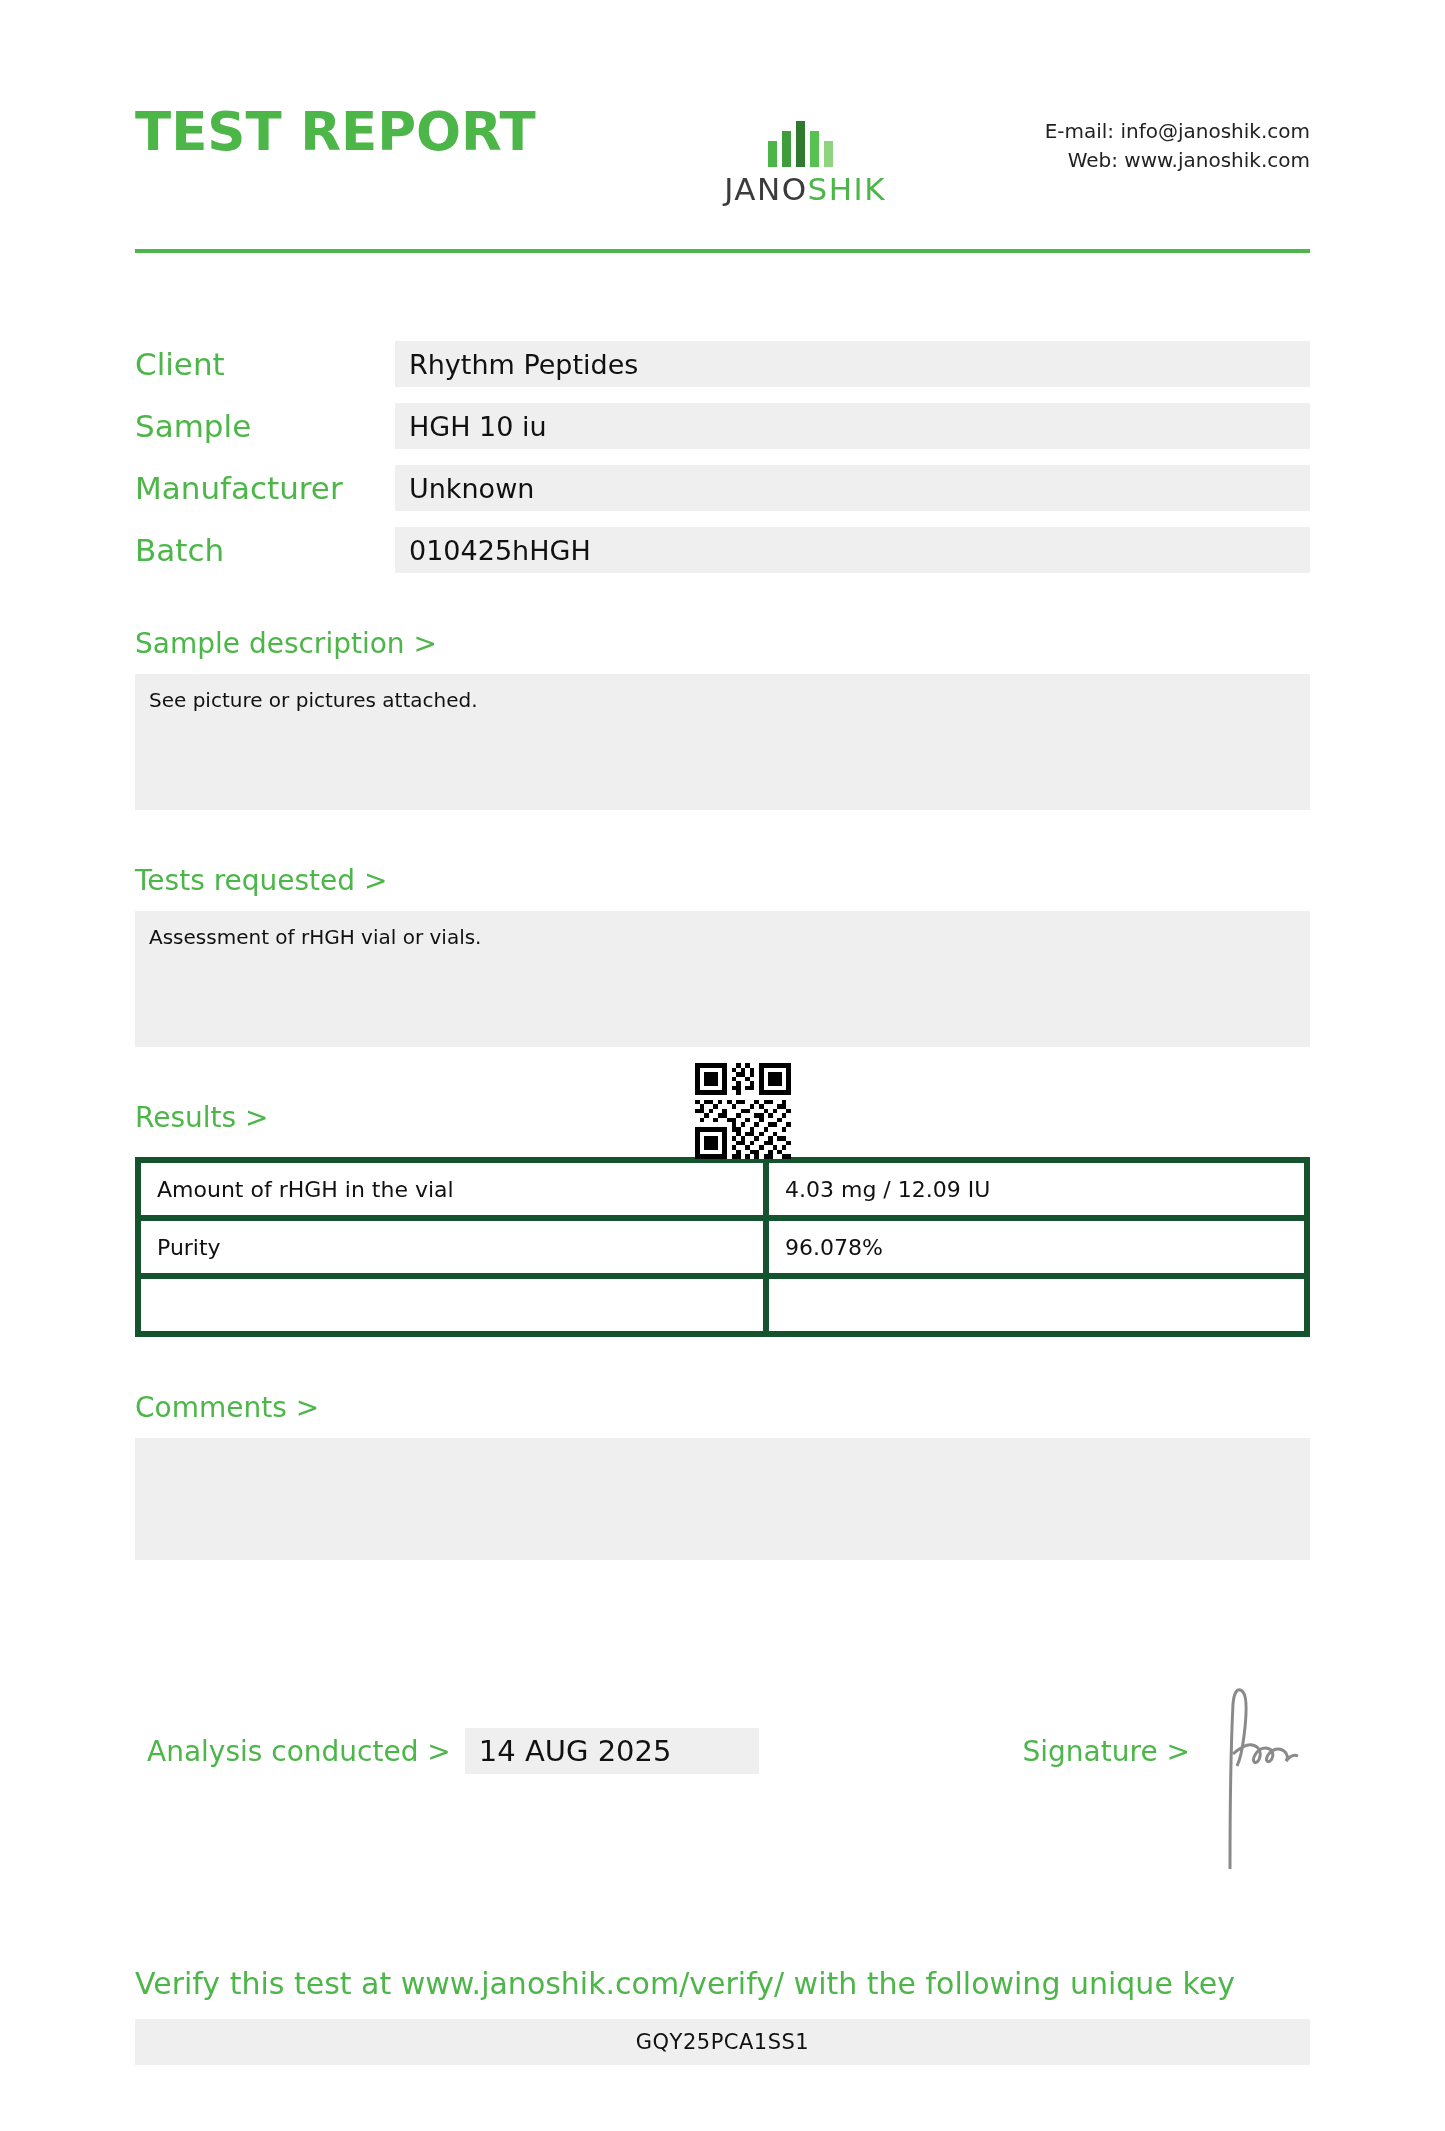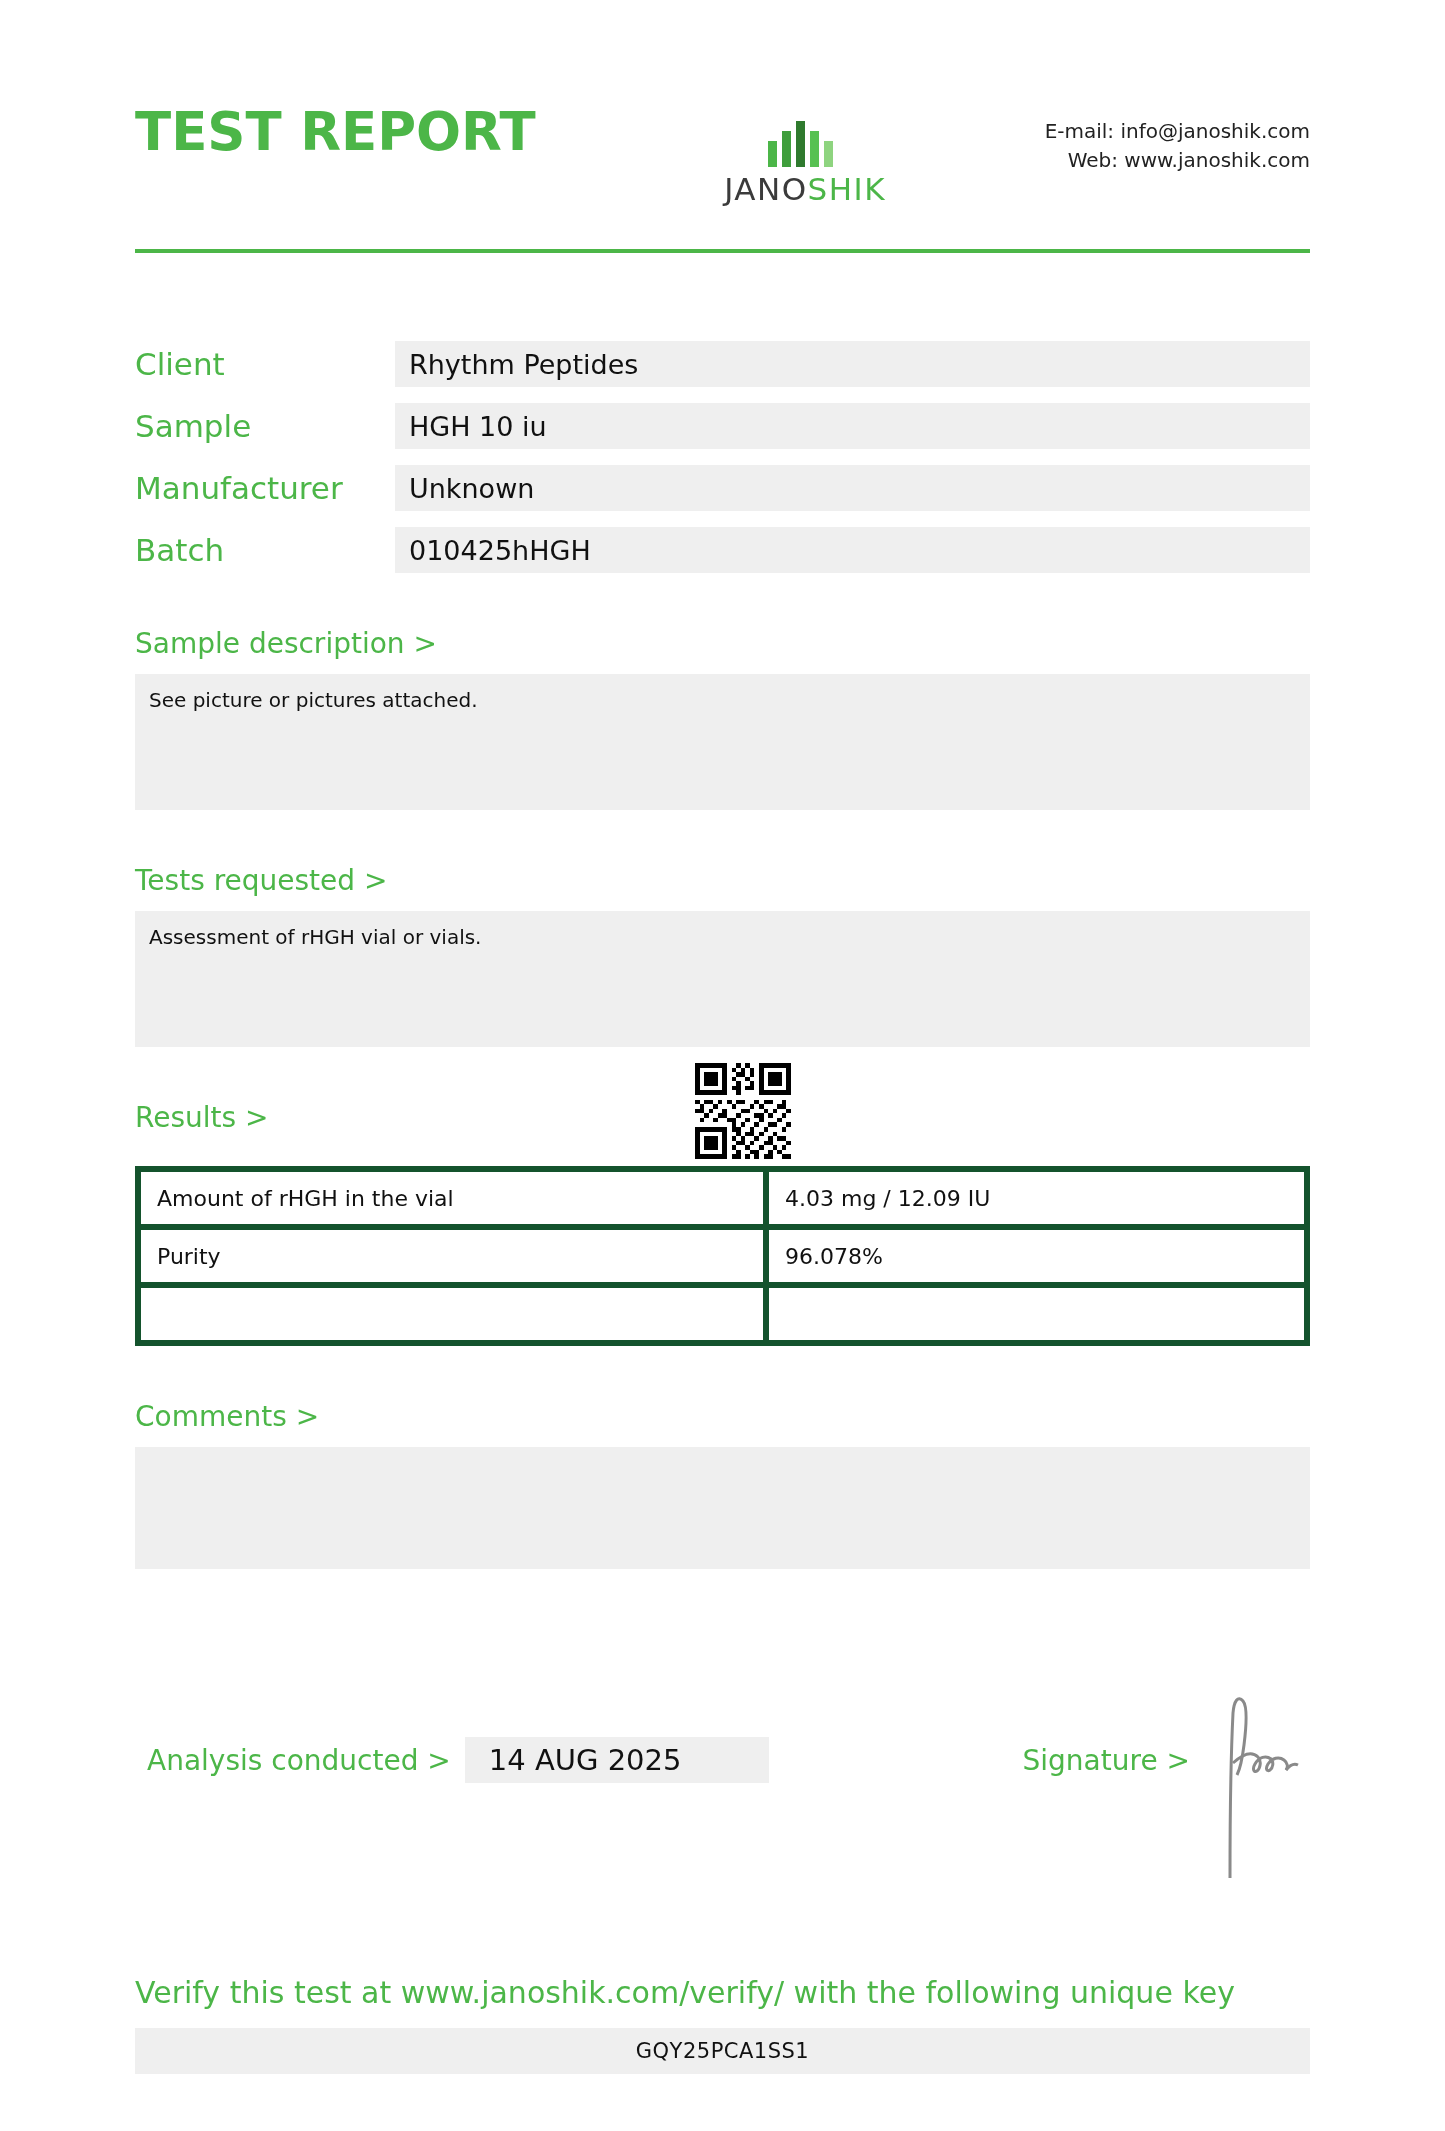--- a/index.html
+++ b/index.html
@@ -160,21 +160,21 @@
     font-size: 20px;
     color: #111;
     padding: 14px 14px 0 14px;
     box-sizing: border-box;
   }
 
   
   .results-head {
     position: relative;
     margin-top: 54px;
-    margin-bottom: 25px;
+    margin-bottom: 16px;
     height: 40px;
   }
   .results-title {
     font-size: 28px;
     color: #4cb648;
   }
   .qr {
     position: absolute;
     left: 560px;
     top: -38px;
@@ -217,21 +217,21 @@
     font-size: 28px;
     color: #4cb648;
     margin-right: 14px;
     white-space: nowrap;
     margin-left: 12px;
   }
   .analysis-value {
     width: 280px;
     height: 46px;
     font-size: 29px;
-    padding-left: 24px;
+    padding-left: 14px;
     color: #111;
   }
   .sig-wrap {
     display: flex;
     align-items: center;
     position: relative;
   }
   .sig-label {
     font-size: 28px;
     color: #4cb648;

